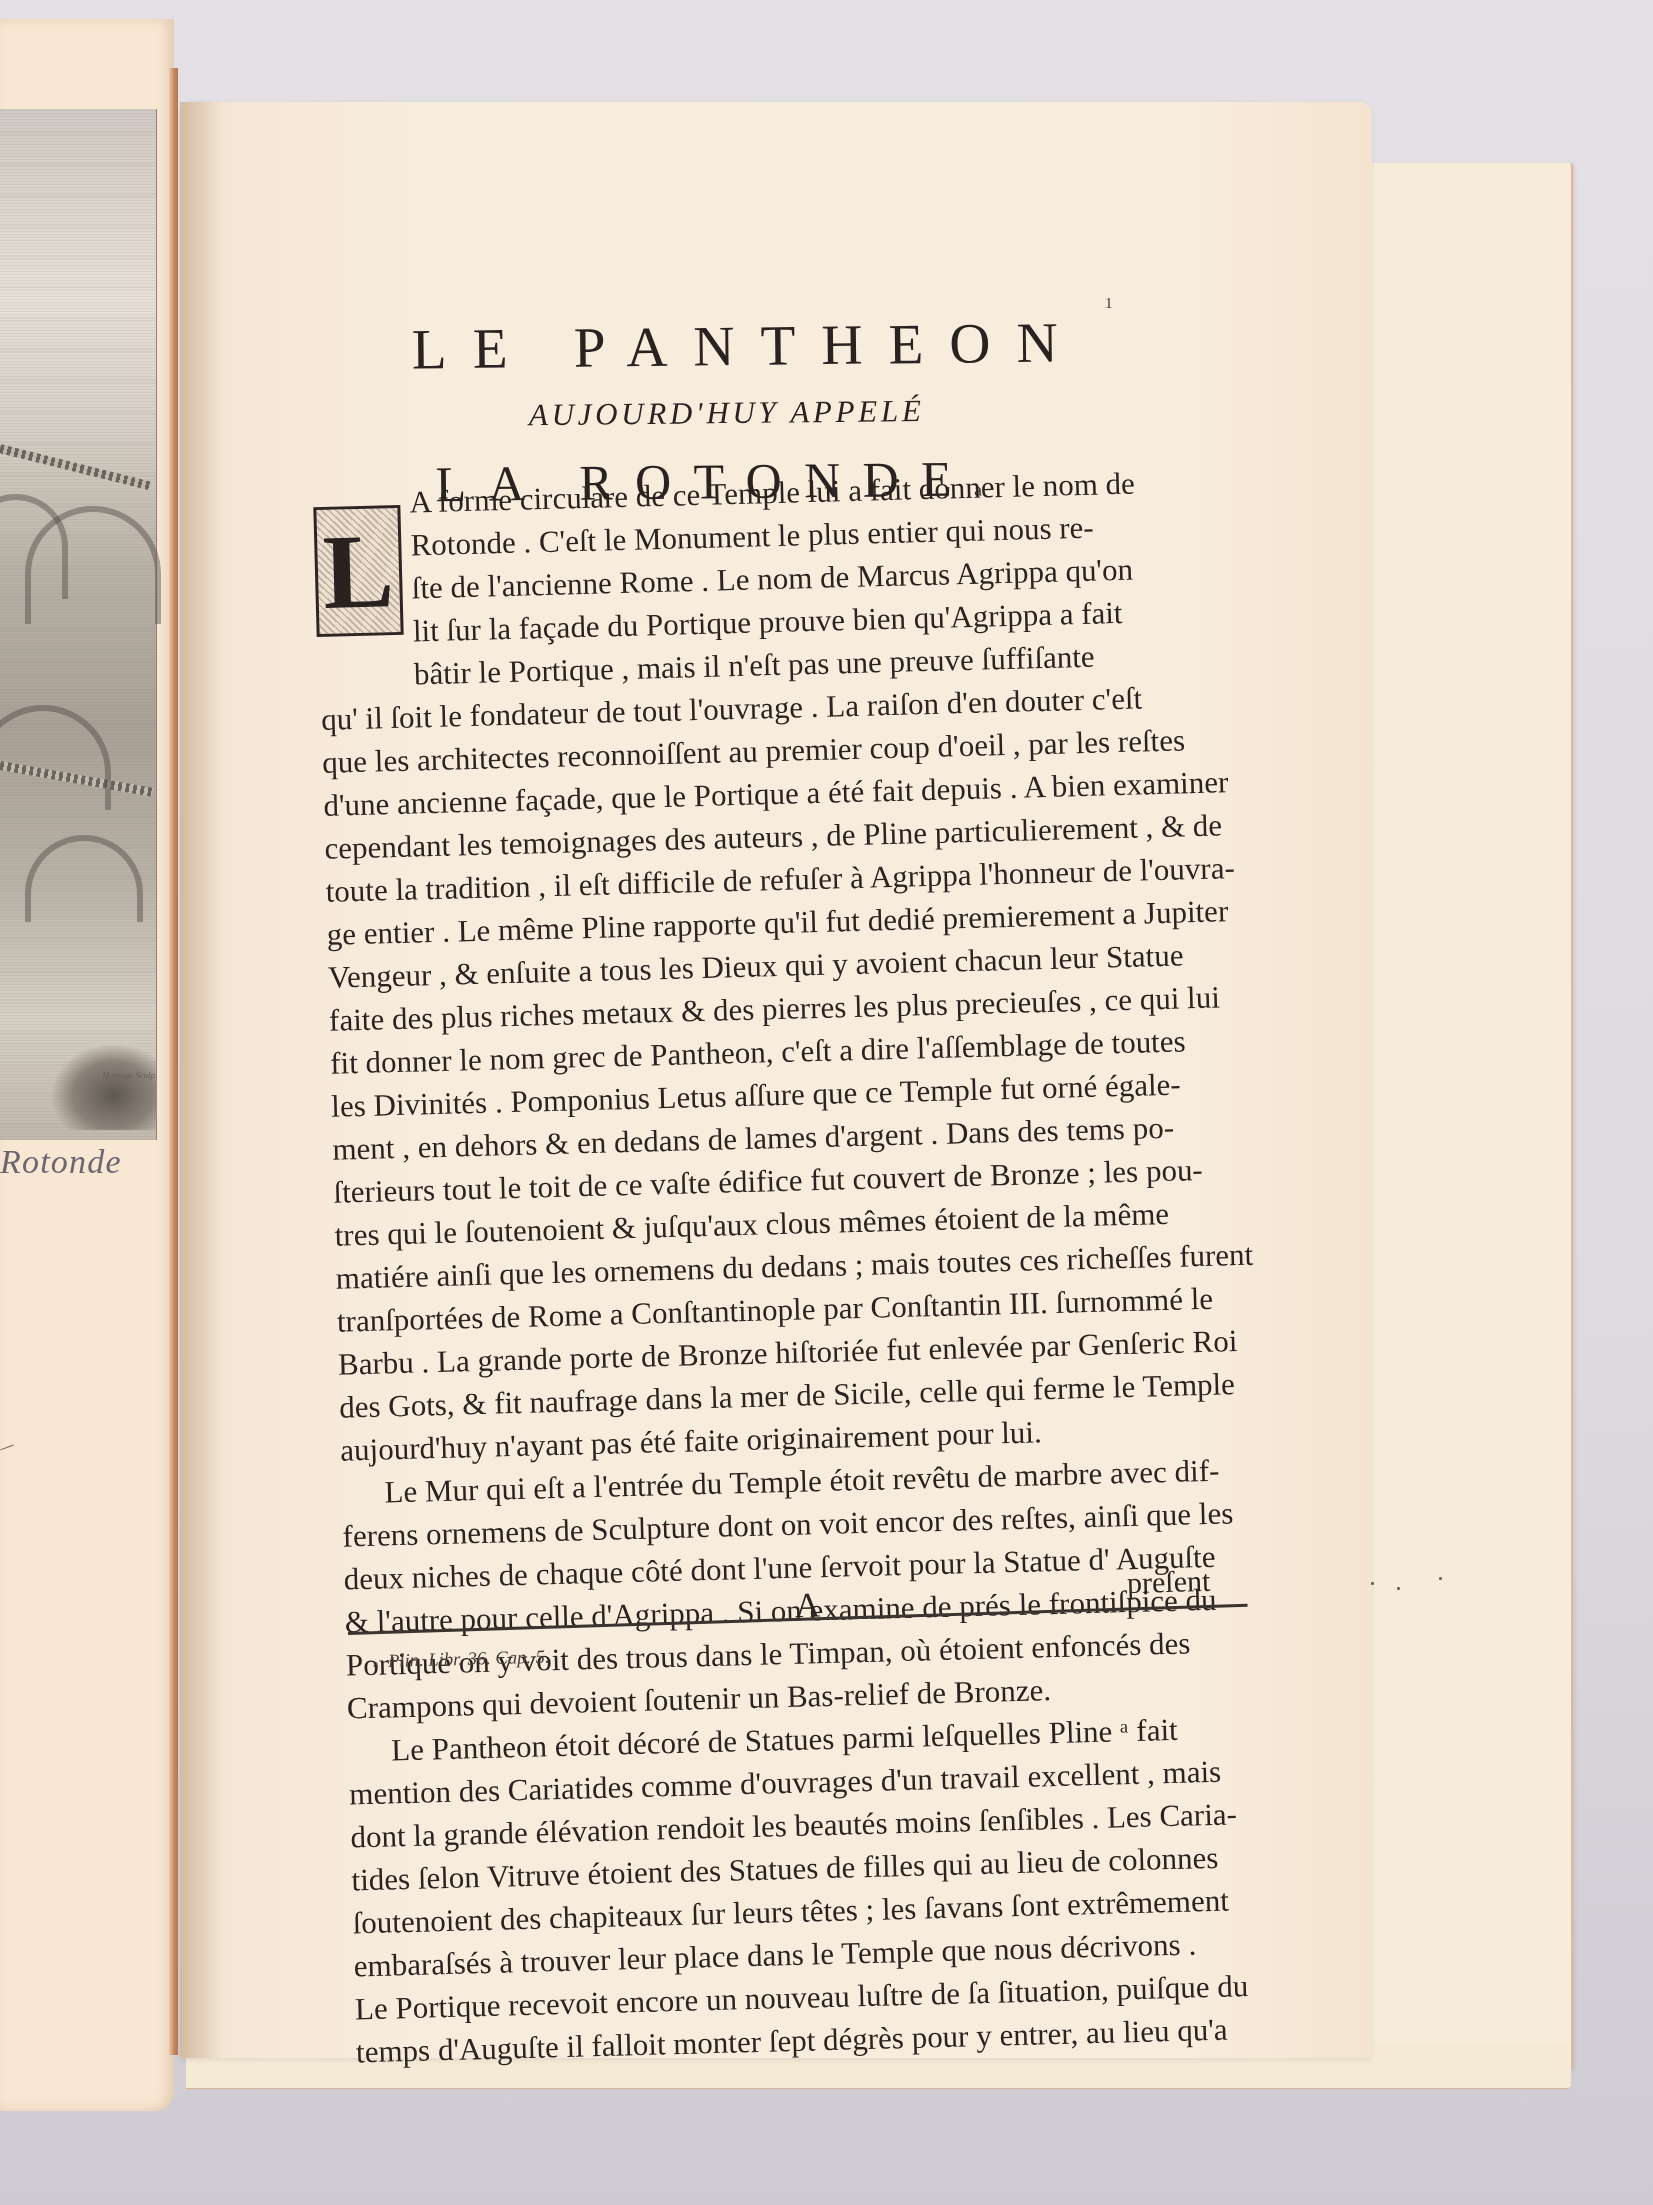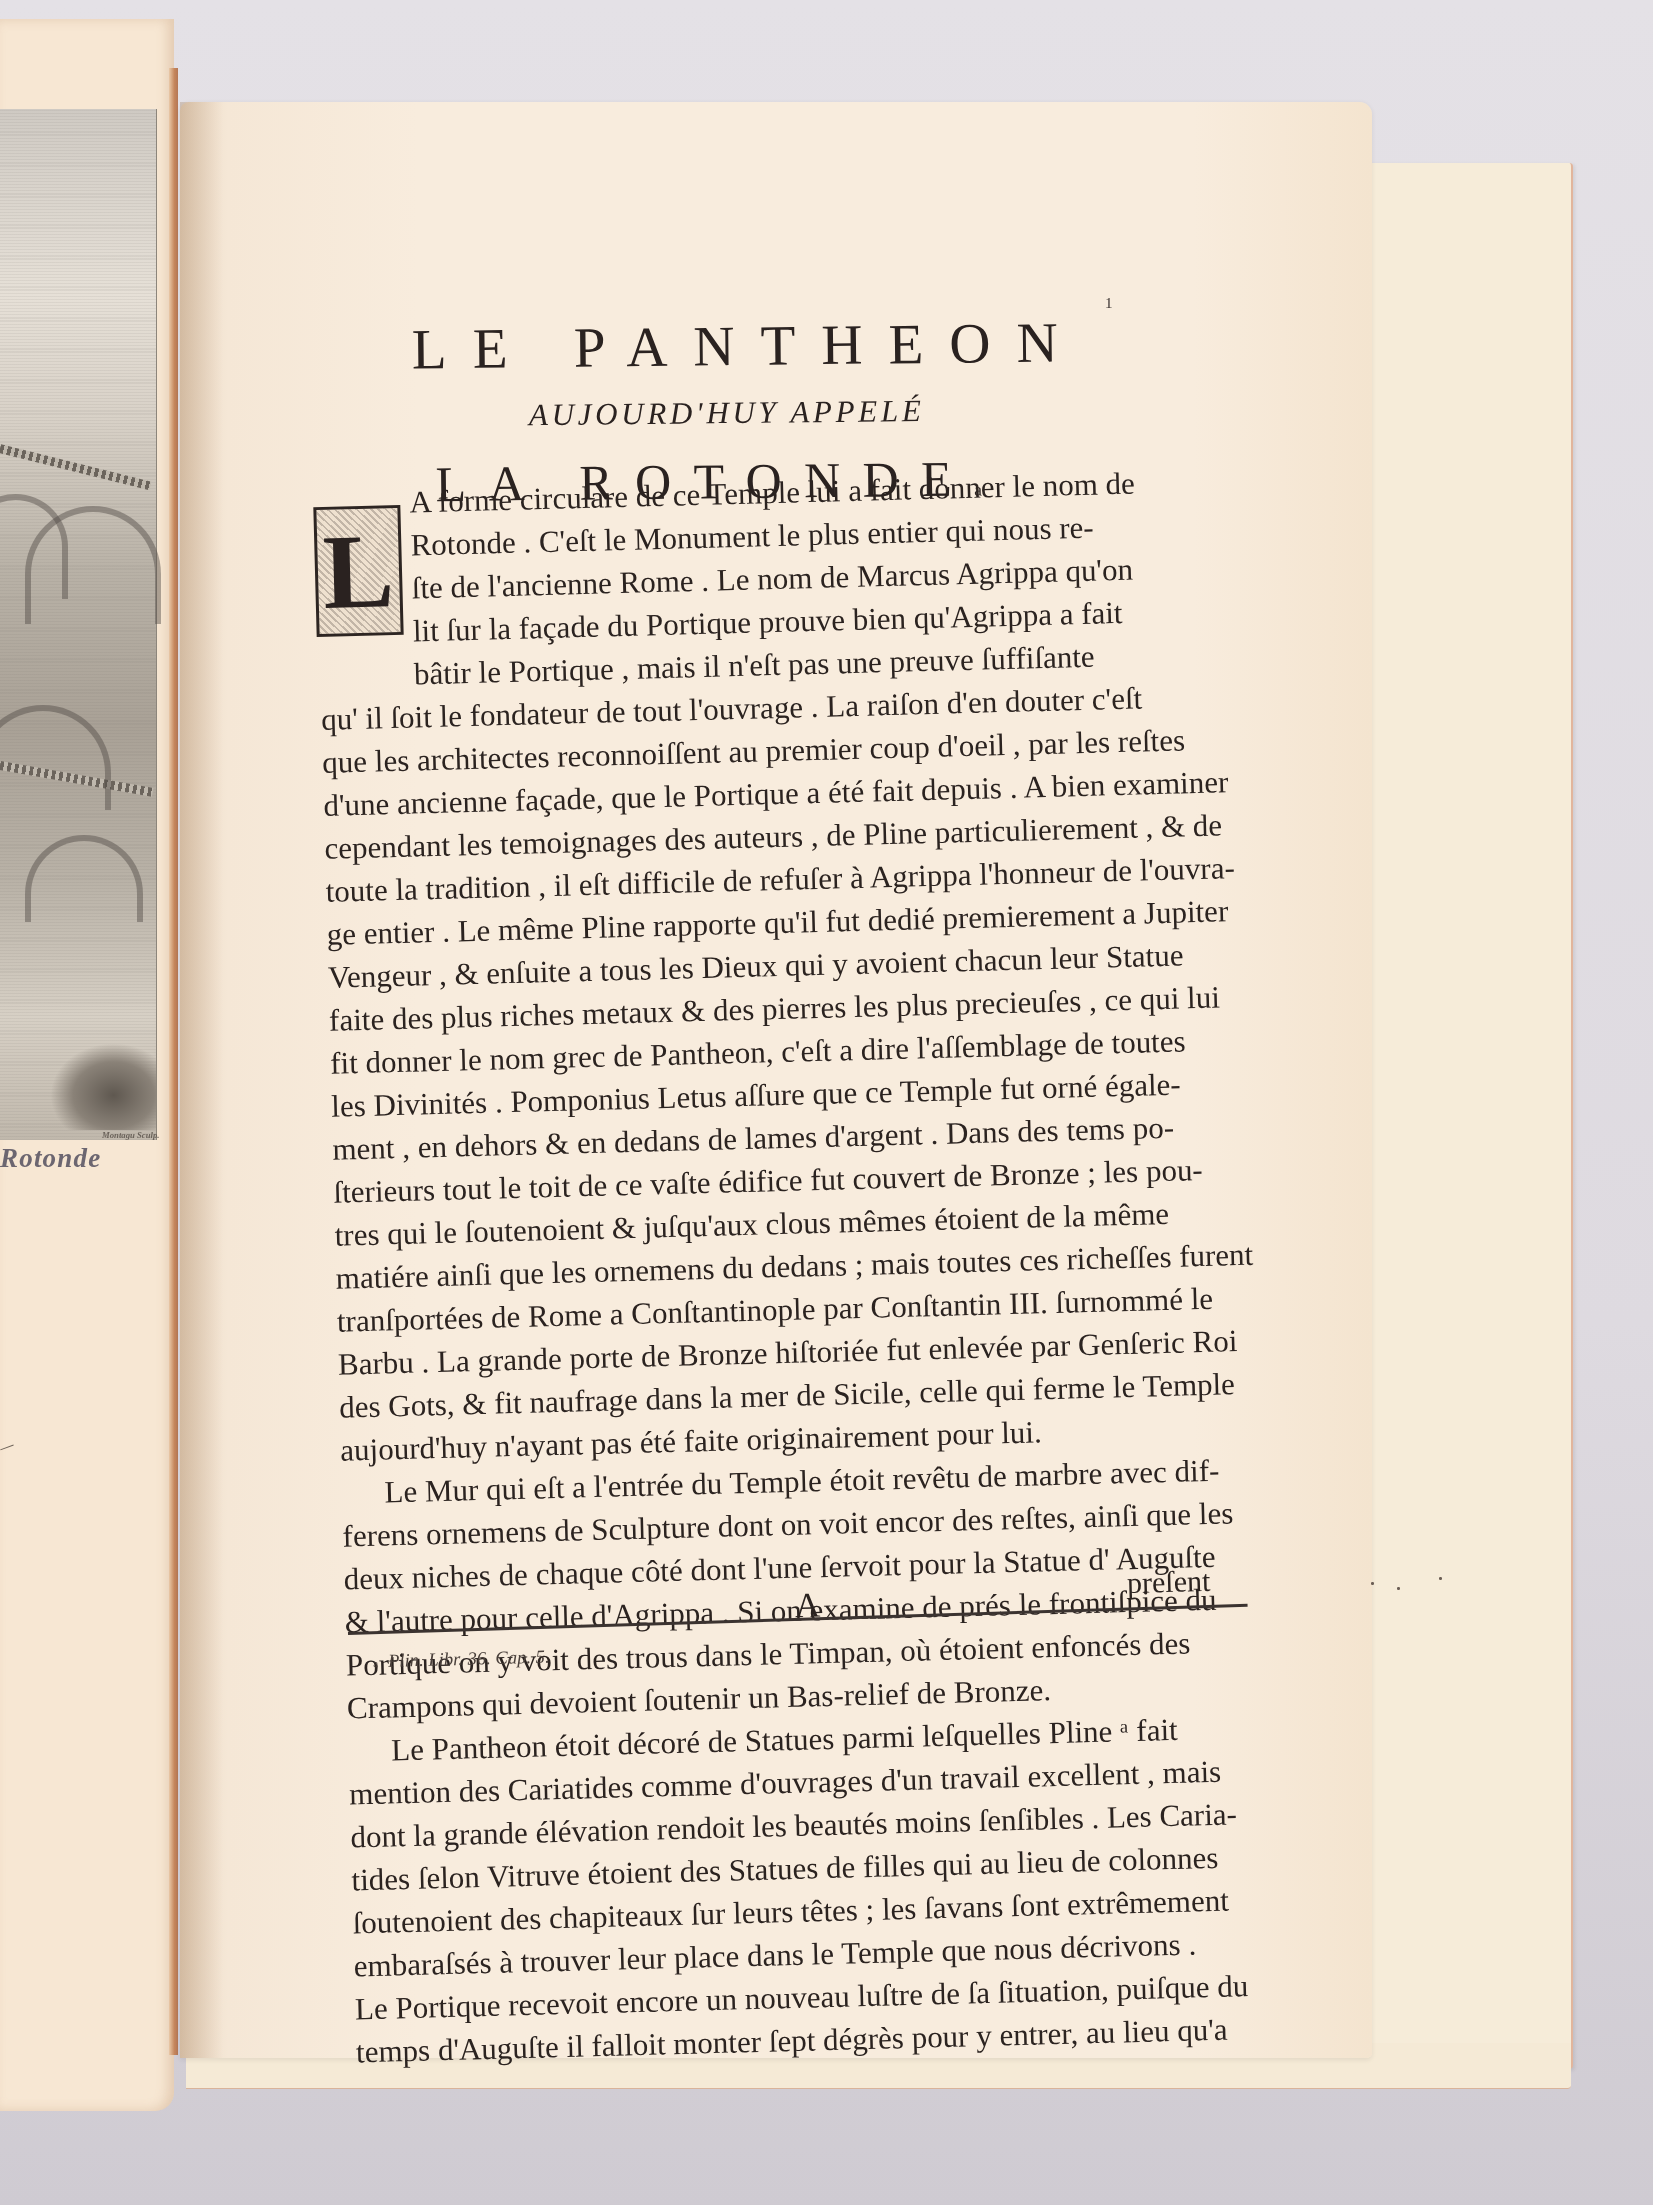--- a/index.html
+++ b/index.html
@@ -49,26 +49,25 @@
   .eng-cornice {
     position:absolute; left:0; height:8.7px; width:155px;
     background:repeating-linear-gradient(90deg,#6b645c 0 3.7px,#bfb8ad 3.7px 7.5px);
     transform-origin:left center;
   }
   .eng-figures {
     position:absolute; left:50px; top:1024px; width:106px; height:87px;
     background:radial-gradient(ellipse at 60% 60%,#5f5850 0%,#8a8278 45%,transparent 70%);
   }
   .engraver-credit {
-    position:absolute; left:102px; top:1111px; font-size:8.7px; font-style:italic; color:#6a625a;font-weight:bold;
+    position:absolute; left:102px; top:1051px; font-size:8.7px; font-style:italic; color:#6a625a;
   }
   .plate-caption {
-    position:absolute; left:0; top:1124px; font-size:27px; font-style:italic; color:#6c6670;
+    position:absolute; left:0; top:1124px; font-size:34px; font-style:italic; color:#6c6670;
     letter-spacing:1.2px;
-    font-weight:bold;
   }
   .left-mark {
     position:absolute; left:0; top:1428px; width:13.7px; height:1.2px; background:#6d6258; transform:rotate(-20deg);
   }
   
   .right-page {
     position:absolute; left:180px; top:102px; width:1192px; height:1956px;
     background:linear-gradient(90deg,#ead8c4 0%,#f5e7d6 4%,#f8ecdd 20%,#f8ecdd 85%,#f4e4cf 100%);
     border-radius:8.7px 12.4px 5px 0;
     box-shadow:0 1.2px 5px rgba(0,0,0,0.08);

